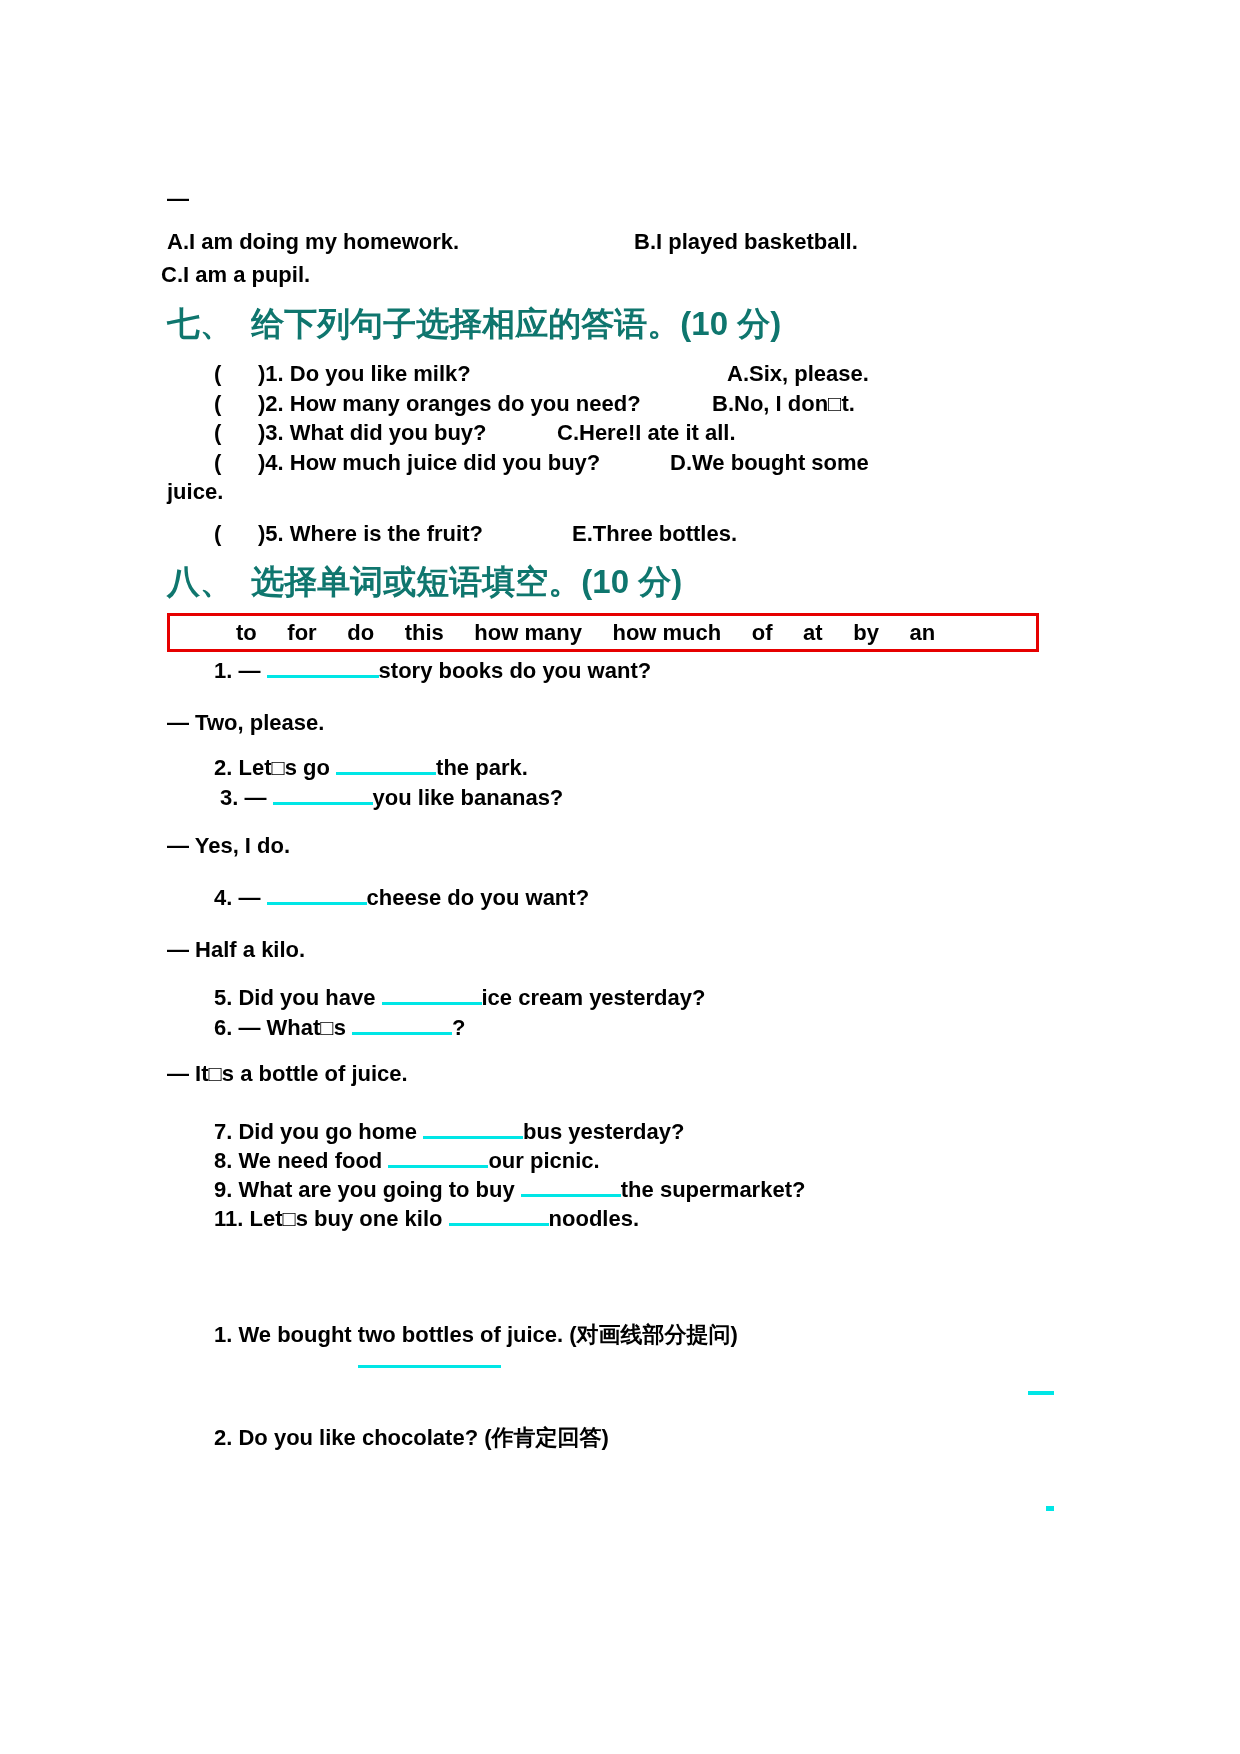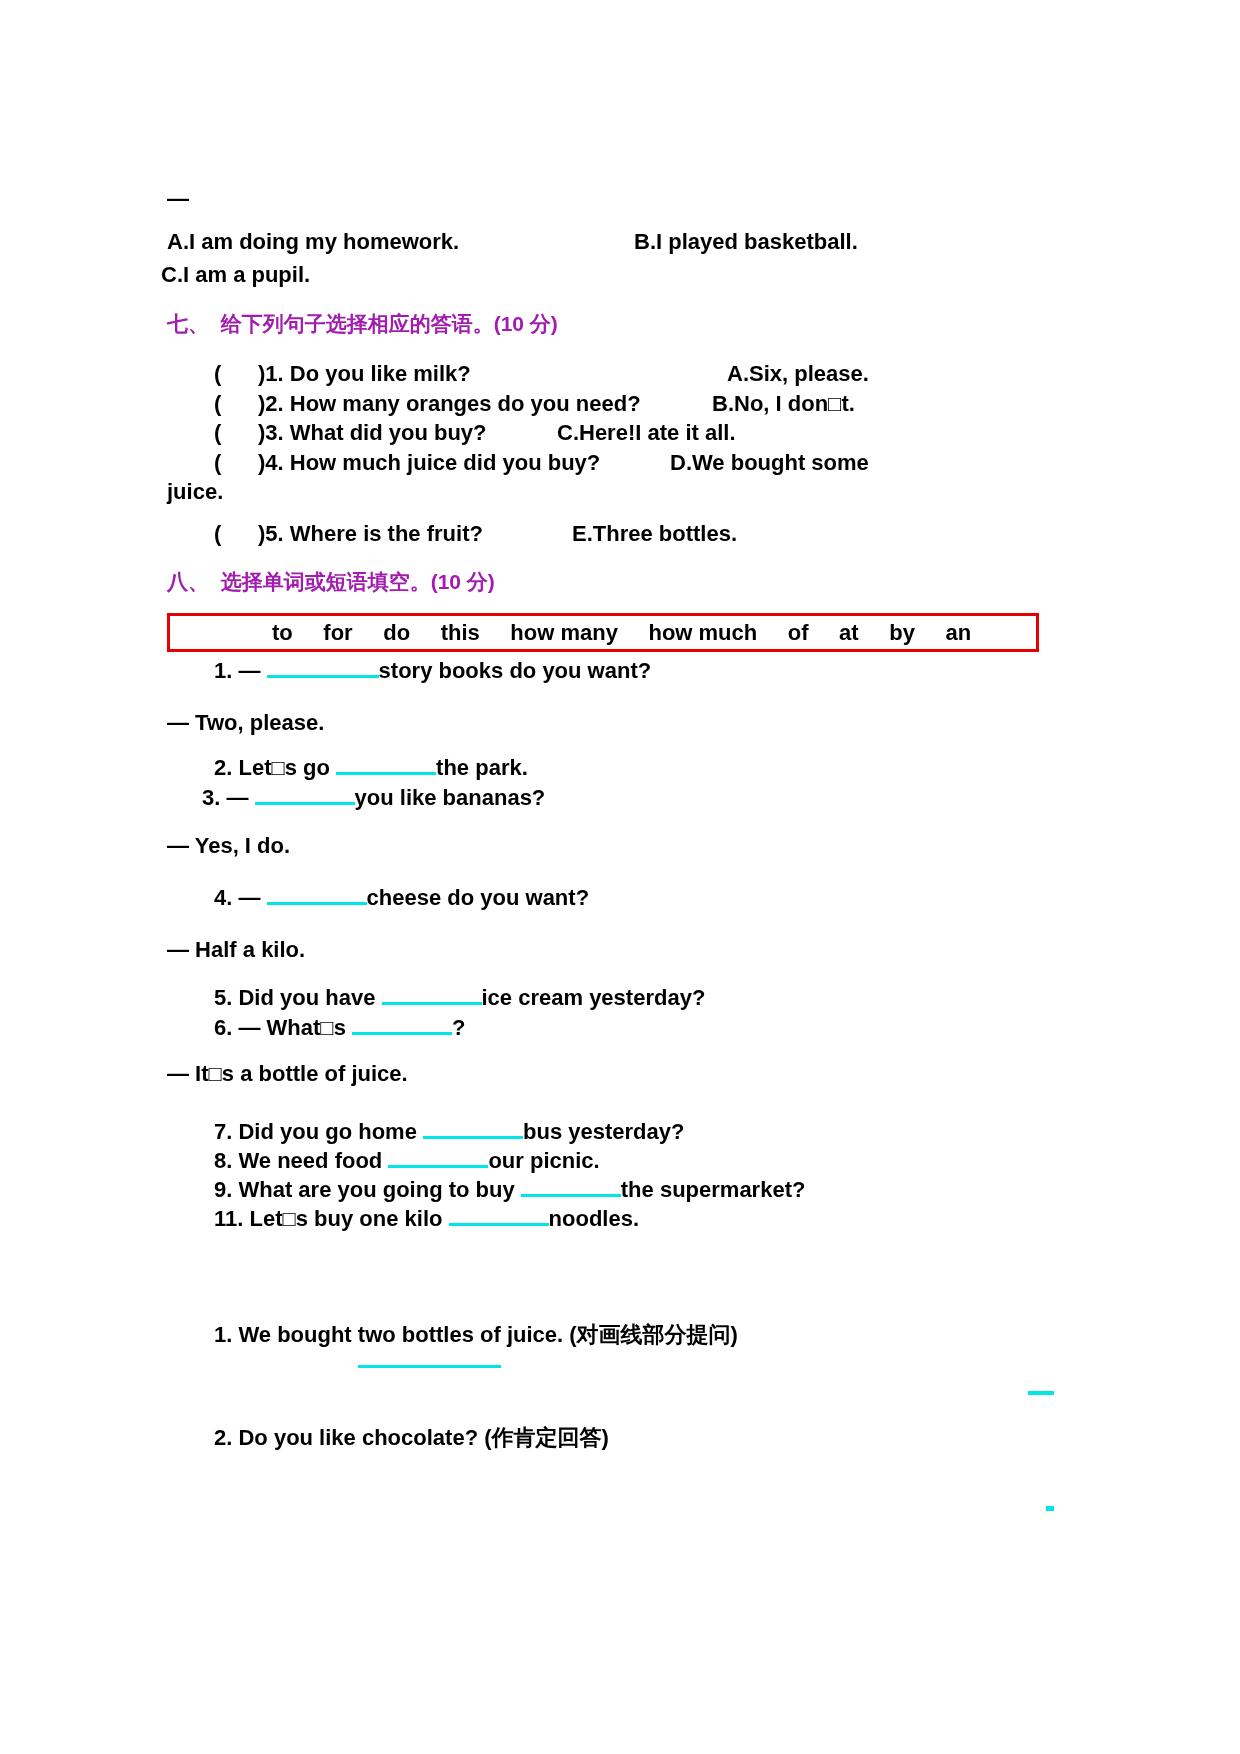--- a/index.html
+++ b/index.html
@@ -1,29 +1,29 @@
 <!DOCTYPE html>
 <html><head>
 <meta charset="utf-8">
 <style>
   html,body{margin:0;padding:0;background:#ffffff;}
   #page{
     position:relative;width:1240px;height:1754px;background:#ffffff;overflow:hidden;
     font-family:"Liberation Sans","DejaVu Sans",sans-serif;font-weight:700;color:#000;
   }
   .ln{position:absolute;white-space:pre;font-size:22px;line-height:26px;}
-  .hd{position:absolute;white-space:pre;font-size:21px;line-height:30px;color:#a21caf;}
+  .hd{position:absolute;white-space:pre;font-size:33px;line-height:30px;color:#0f766e;}
   .blank{display:inline-block;width:100px;height:17px;border-bottom:3px solid #00e6e6;}
   .blank-wide{width:112px;}
   .uline{border-bottom:3px solid #00e6e6;padding-bottom:18px;}
   .wbank{
     position:absolute;left:167px;top:613px;width:866px;height:33px;
     border:3px solid #e60000;background:#ffffff;
   }
-  .wbank-text{display:block;padding-left:66px;font-size:22px;line-height:33px;white-space:pre;margin-left:36px;}
+  .wbank-text{display:block;padding-left:66px;font-size:22px;line-height:33px;white-space:pre;}
   .mark{position:absolute;background:#00e6e6;}
 </style>
 </head>
 <body>
 
 <div id="page">
 
   <div class="ln" style="left:167px;top:186px">—</div>
   <div class="ln" style="left:167px;top:229px">A.I am doing my homework.</div>
   <div class="ln" style="left:634px;top:229px">B.I played basketball.</div>
@@ -53,21 +53,21 @@
   <div class="wbank">
     <span class="wbank-text">to     for     do     this     how many     how much     of     at     by     an</span>
   </div>
 
   <div class="ln" style="left:214px;top:658px"><span>1. — </span><span class="blank blank-wide"></span><span>story books do you want?</span></div>
 
   <div class="ln" style="left:167px;top:710px">— Two, please.</div>
 
   <div class="ln" style="left:214px;top:755px"><span>2. Let□s go </span><span class="blank"></span><span>the park.</span></div>
 
-  <div class="ln" style="left:202px;top:785px"><span>3. — </span><span class="blank"></span><span>you like bananas?</span></div>
+  <div class="ln" style="left:220px;top:785px"><span>3. — </span><span class="blank"></span><span>you like bananas?</span></div>
 
   <div class="ln" style="left:167px;top:833px">— Yes, I do.</div>
 
   <div class="ln" style="left:214px;top:885px"><span>4. — </span><span class="blank"></span><span>cheese do you want?</span></div>
 
   <div class="ln" style="left:167px;top:937px">— Half a kilo.</div>
 
   <div class="ln" style="left:214px;top:985px"><span>5. Did you have </span><span class="blank"></span><span>ice cream yesterday?</span></div>
 
   <div class="ln" style="left:214px;top:1015px"><span>6. — What□s </span><span class="blank"></span><span>?</span></div>

